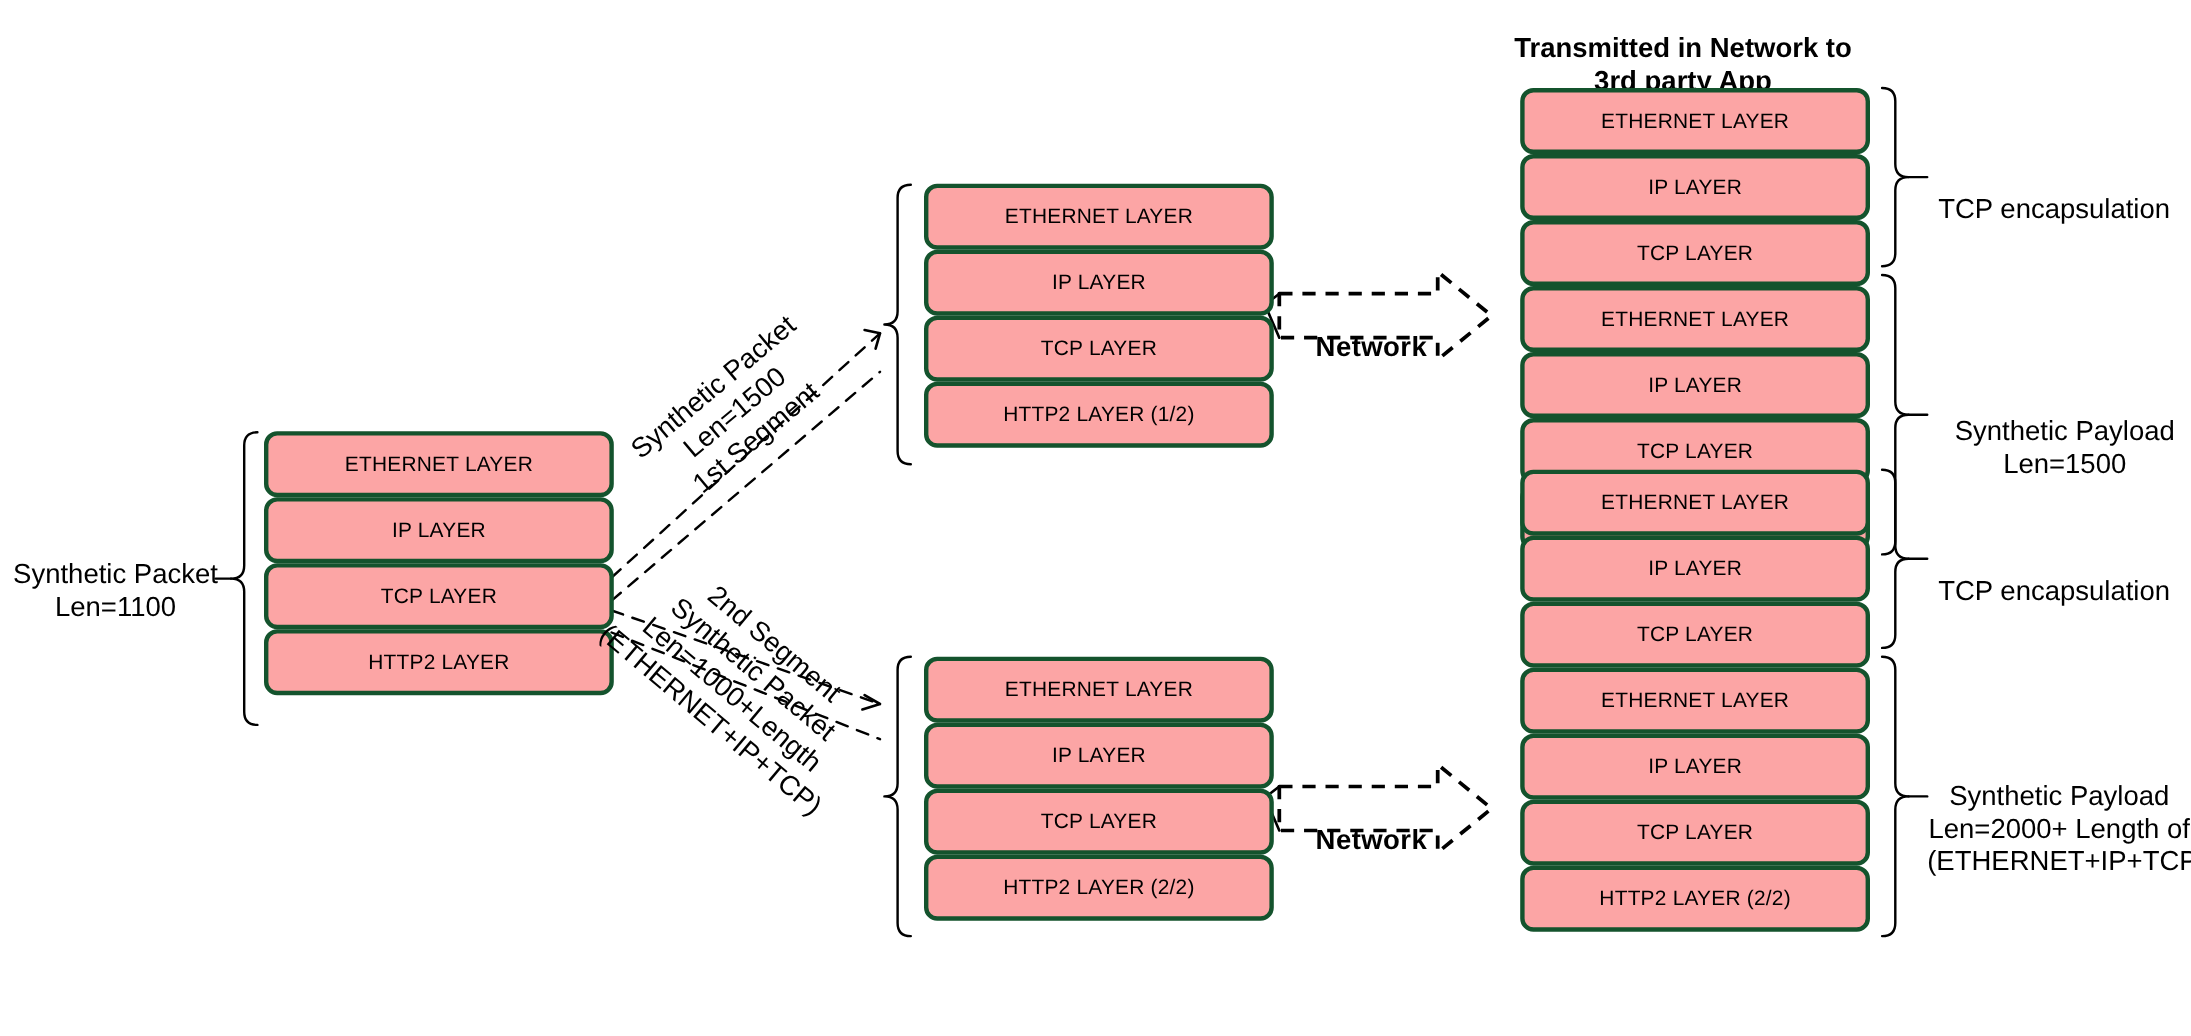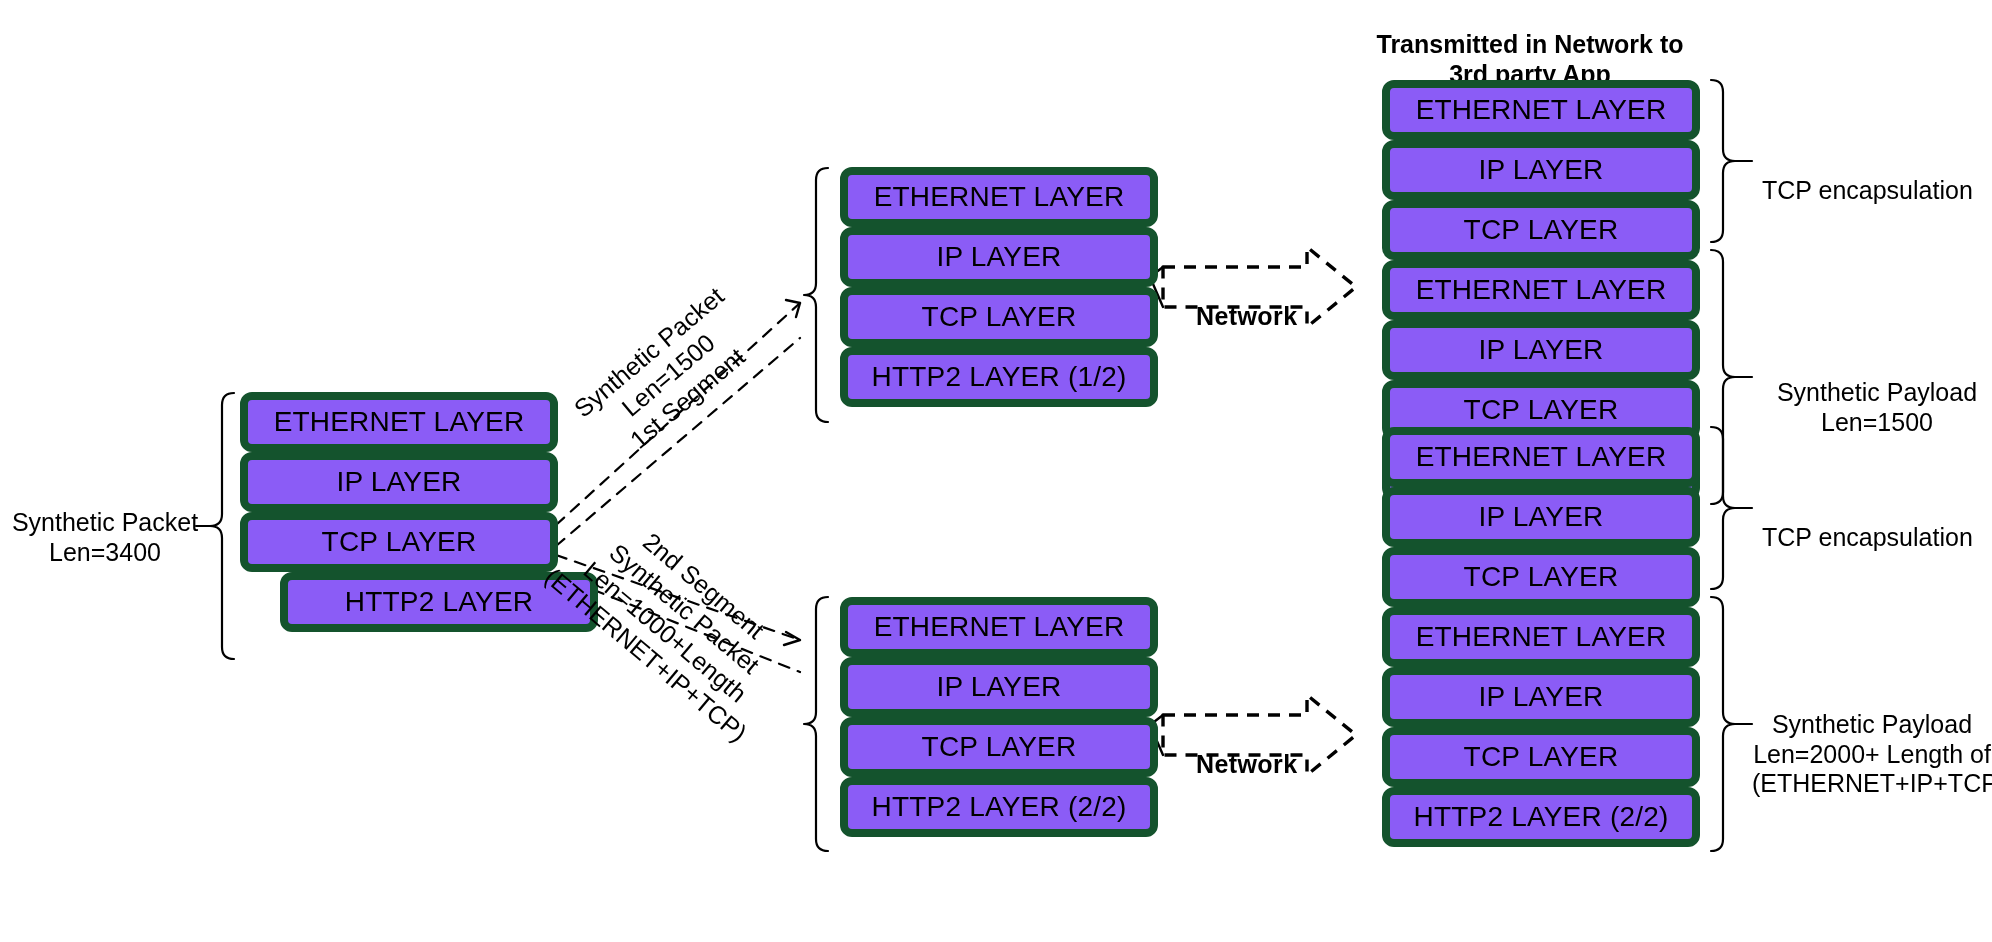--- a/index.html
+++ b/index.html
@@ -7,25 +7,25 @@
     width:1992px;height:942px;position:relative;overflow:hidden;
     font-family:"Liberation Sans","DejaVu Sans",sans-serif;
     color:#000000;
   }
   #canvas{position:absolute;left:0;top:0;width:1992px;height:942px;}
 
   
   .layer-box{
     position:absolute;
     box-sizing:border-box;
-    border:8px solid #14532d;
+    border:4px solid #14532d;
     border-radius:12px;
-    background:#8b5cf6;
+    background:#fca5a5;
     display:flex;align-items:center;justify-content:center;
-    font-size:28px;
+    font-size:19px;
     line-height:1;
     letter-spacing:0.2px;
     white-space:nowrap;
   }
 
   
   .lbl{
     position:absolute;
     font-size:25px;
     line-height:1.18;
@@ -106,26 +106,26 @@
       <path d="M1711,427 q12,0 12,12 L1723,496 q0,12 12,12 q-12,0 -12,12 L1723,577 q0,12 -12,12"></path>
       <path d="M1735,508 L1752,508"></path>
 
       <path d="M1711,597 q12,0 12,12 L1723,712 q0,12 12,12 q-12,0 -12,12 L1723,839 q0,12 -12,12"></path>
       <path d="M1735,724 L1752,724"></path>
     </g>
   </svg>
 
   <div class="lbl bold" style="left:1370px;top:2px;width:320px;"><span>Transmitted in Network to</span><br><span>3rd party App</span></div>
 
-  <div class="lbl" style="left:10px;top:480px;width:190px;"><span>Synthetic Packet</span><br><span>Len=3400</span></div>
+  <div class="lbl" style="left:10px;top:480px;width:190px;"><span>Synthetic Packet</span><br><span>Len=1100</span></div>
 
   <div class="layer-box" style="left:240px;top:392px;width:318px;height:60px;">ETHERNET LAYER</div>
   <div class="layer-box" style="left:240px;top:452px;width:318px;height:60px;">IP LAYER</div>
   <div class="layer-box" style="left:240px;top:512px;width:318px;height:60px;">TCP LAYER</div>
-  <div class="layer-box" style="left:240px;top:572px;width:318px;height:60px;margin-left:40px;">HTTP2 LAYER</div>
+  <div class="layer-box" style="left:240px;top:572px;width:318px;height:60px;">HTTP2 LAYER</div>
 
   <div class="rot" style="left:538px;top:330px;width:260px;transform:rotate(-40deg);"><span>Synthetic Packet</span><br><span>Len=1500</span><br><span>1st Segment</span></div>
 
   <div class="rot" style="left:530px;top:560px;width:290px;transform:rotate(40deg);"><span>2nd Segment</span><br><span>Synthetic Packet</span><br><span>Len=1000+Length</span><br><span>(ETHERNET+IP+TCP)</span></div>
 
   <div class="layer-box" style="left:840px;top:167px;width:318px;height:60px;">ETHERNET LAYER</div>
   <div class="layer-box" style="left:840px;top:227px;width:318px;height:60px;">IP LAYER</div>
   <div class="layer-box" style="left:840px;top:287px;width:318px;height:60px;">TCP LAYER</div>
   <div class="layer-box" style="left:840px;top:347px;width:318px;height:60px;">HTTP2 LAYER (1/2)</div>
 

